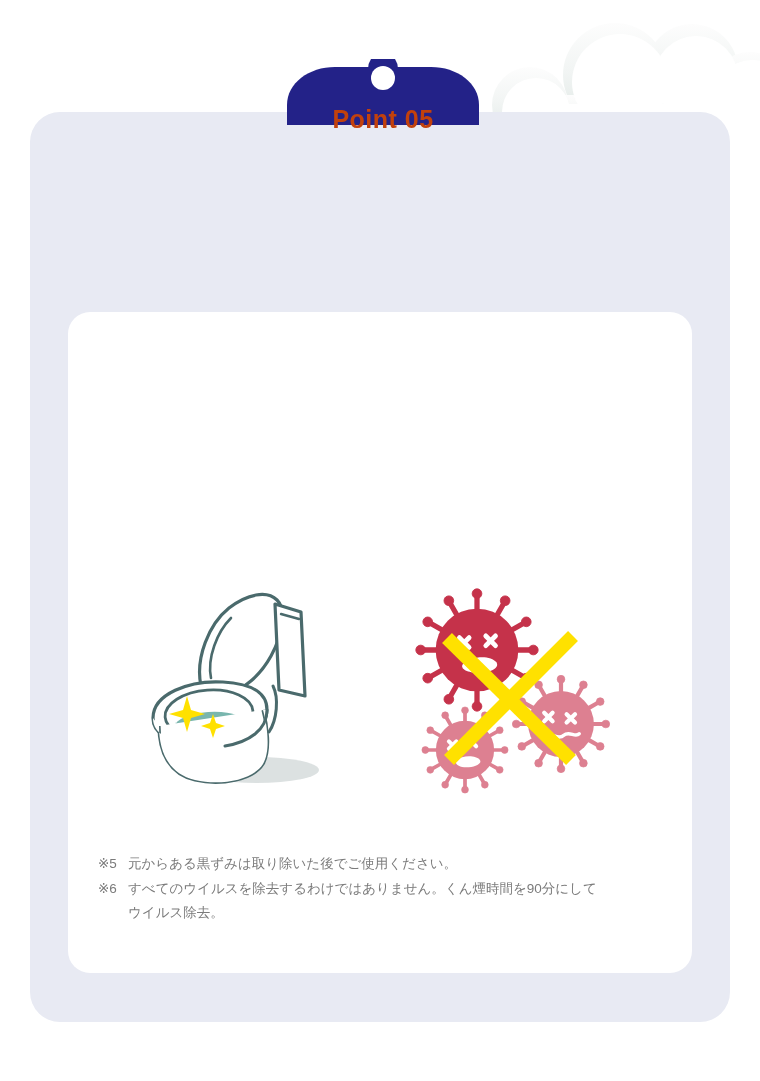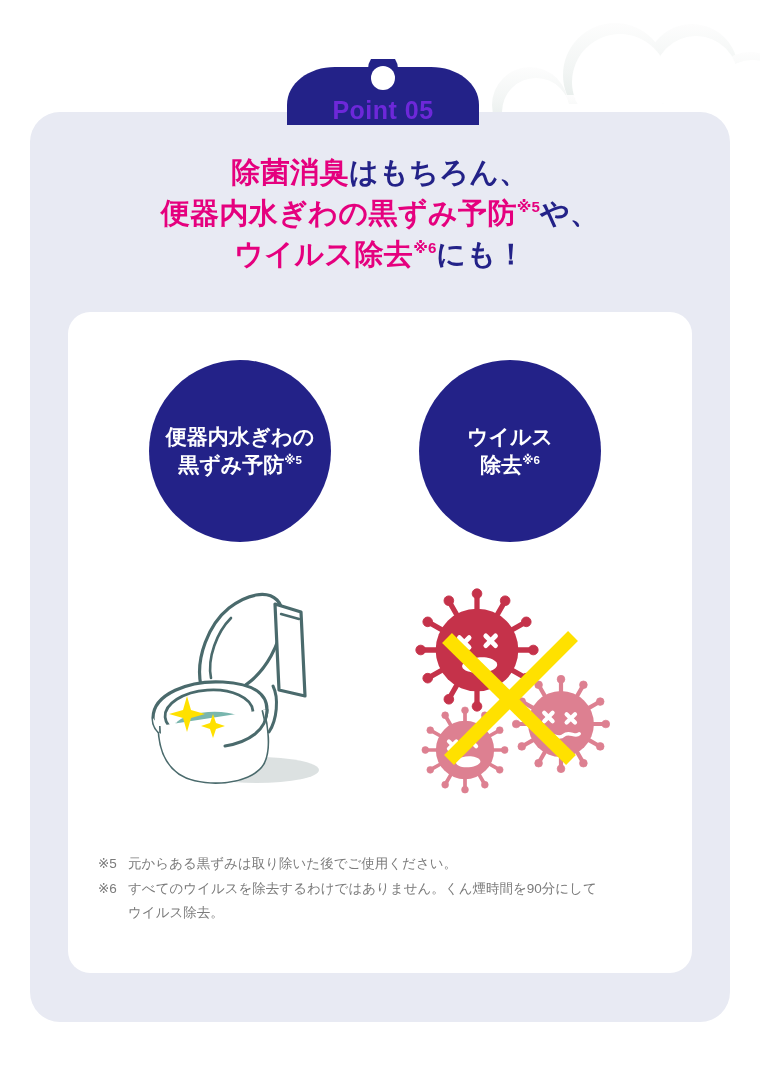--- a/index.html
+++ b/index.html
@@ -35,24 +35,24 @@
 
   
   .point-tab {
     position:absolute;
     left:287px; top:57px;
     width:192px; height:68px;
     z-index:5;
   }
   .point-tab-label {
     position:absolute;
-    left:0; top:8px; width:192px; height:68px;
+    left:0; top:17px; width:192px; height:68px;
     display:flex; align-items:center; justify-content:center;
     padding-top:22px;
-    color:#6d28d9;
+    color:#c2410c;
     font-size:25px;
     font-weight:bold;
     letter-spacing:0.5px;
     z-index:2;
   }
   .point-tab svg { position:absolute; left:0; top:0; z-index:1; }
 
   
   .heading {
     position:absolute;
@@ -168,44 +168,23 @@
 
   <div class="point-tab">
     <svg viewBox="0 0 192 68" width="192" height="68" aria-hidden="true">
       <path d="M84 2 h24 a18 18 0 0 1 0 20 h-24 a18 18 0 0 1 0 -20 z" fill="#232288"></path>
       <path d="M0 68 V48 C0 26 22 10 48 10 H144 C170 10 192 26 192 48 V68 Z" fill="#232288"></path>
       <circle cx="96" cy="21" r="12" fill="#ffffff"></circle>
     </svg>
     <div class="point-tab-label">Point 05</div>
   </div>
 
-  <div class="heading">
-    <span class="ln">
-      <span class="pink">除菌消臭</span><span class="navy">はもちろん、</span>
-    </span>
-    <span class="ln">
-      <span class="pink">便器内水ぎわの黒ずみ予防</span><span class="pink sup">※5</span><span class="navy">や、</span>
-    </span>
-    <span class="ln">
-      <span class="pink">ウイルス除去</span><span class="pink sup">※6</span><span class="navy">にも！</span>
-    </span>
-  </div>
 
   <div class="panel">
 
-    <div class="circles">
-      <div class="badge left">
-        <span class="bline">便器内水ぎわの</span>
-        <span class="bline"><span>黒ずみ予防</span><span class="sup">※5</span></span>
-      </div>
-      <div class="badge right">
-        <span class="bline">ウイルス</span>
-        <span class="bline"><span>除去</span><span class="sup">※6</span></span>
-      </div>
-    </div>
 
     <div class="illus left">
       <svg viewBox="0 0 230 230" aria-hidden="true">
         <ellipse cx="132" cy="196" rx="62" ry="13" fill="#d6dcdc" opacity="0.85"></ellipse>
 
         <path d="M76 112 C70 84 84 50 104 34 C122 20 142 16 152 26 C162 36 158 60 146 82 C135 102 118 116 102 120 C90 123 80 122 76 112 Z" fill="#ffffff" stroke="#4a6a6c" stroke-width="3.2" stroke-linejoin="round"></path>
         <path d="M86 104 C82 84 92 58 106 44" fill="none" stroke="#4a6a6c" stroke-width="2.6" stroke-linecap="round"></path>
 
         <path d="M150 30 L176 38 L180 122 L154 116 Z" fill="#ffffff" stroke="#4a6a6c" stroke-width="3.2" stroke-linejoin="round"></path>
         <path d="M156 40 L174 45" fill="none" stroke="#4a6a6c" stroke-width="2.4" stroke-linecap="round"></path>

